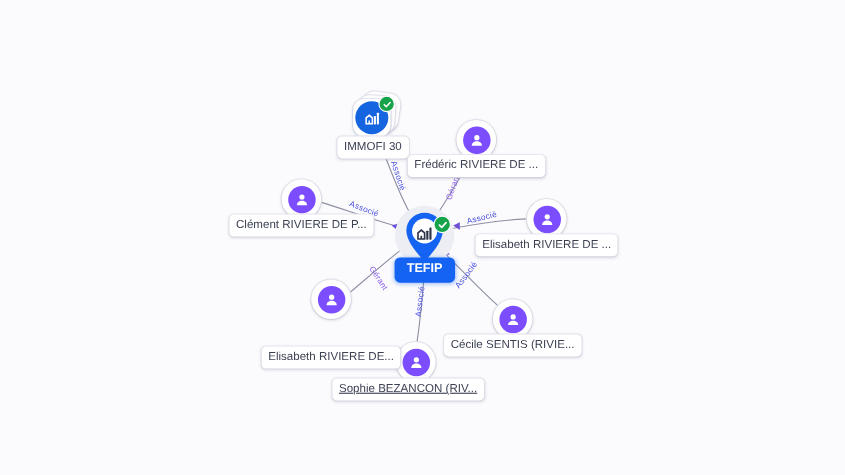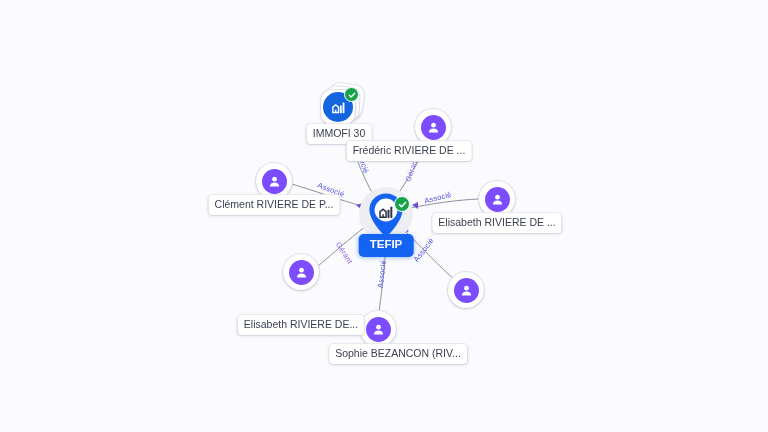--- a/index.html
+++ b/index.html
@@ -214,21 +214,21 @@
   <div class="node" style="left:433px; top:127px;">
     <div class="person-circle">
       <div class="person-disc">
         <svg width="15" height="15" viewBox="0 0 24 24" fill="#ffffff">
           <circle cx="12" cy="8.2" r="3.8"></circle>
           <path d="M4.6 20c0-4.1 3.3-6.4 7.4-6.4s7.4 2.3 7.4 6.4z"></path>
         </svg>
       </div>
     </div>
   </div>
-  <div class="node-label" style="left:409px; top:141px;text-align:right;">Frédéric RIVIERE DE ...</div>
+  <div class="node-label" style="left:433px; top:141px;text-align:right;">Frédéric RIVIERE DE ...</div>
 
   <div class="node" style="left:497px; top:199px;">
     <div class="person-circle">
       <div class="person-disc">
         <svg width="15" height="15" viewBox="0 0 24 24" fill="#ffffff">
           <circle cx="12" cy="8.2" r="3.8"></circle>
           <path d="M4.6 20c0-4.1 3.3-6.4 7.4-6.4s7.4 2.3 7.4 6.4z"></path>
         </svg>
       </div>
     </div>
@@ -238,32 +238,33 @@
   <div class="node" style="left:466px; top:290px;">
     <div class="person-circle">
       <div class="person-disc">
         <svg width="15" height="15" viewBox="0 0 24 24" fill="#ffffff">
           <circle cx="12" cy="8.2" r="3.8"></circle>
           <path d="M4.6 20c0-4.1 3.3-6.4 7.4-6.4s7.4 2.3 7.4 6.4z"></path>
         </svg>
       </div>
     </div>
   </div>
+  <div class="node-label" style="left:466px; top:304px;">Cécile SENTIS (RIVIE...</div>
 
   <div class="node" style="left:378px; top:329px;">
     <div class="person-circle">
       <div class="person-disc">
         <svg width="15" height="15" viewBox="0 0 24 24" fill="#ffffff">
           <circle cx="12" cy="8.2" r="3.8"></circle>
           <path d="M4.6 20c0-4.1 3.3-6.4 7.4-6.4s7.4 2.3 7.4 6.4z"></path>
         </svg>
       </div>
     </div>
   </div>
-  <div class="node-label" style="left:398px; top:344px;">Sophie BEZANCON (RIV...</div>
+  <div class="node-label" style="left:371px; top:344px;text-decoration:underline;">Sophie BEZANCON (RIV...</div>
 
   <div class="node" style="left:301px; top:272px;">
     <div class="person-circle">
       <div class="person-disc">
         <svg width="15" height="15" viewBox="0 0 24 24" fill="#ffffff">
           <circle cx="12" cy="8.2" r="3.8"></circle>
           <path d="M4.6 20c0-4.1 3.3-6.4 7.4-6.4s7.4 2.3 7.4 6.4z"></path>
         </svg>
       </div>
     </div>

